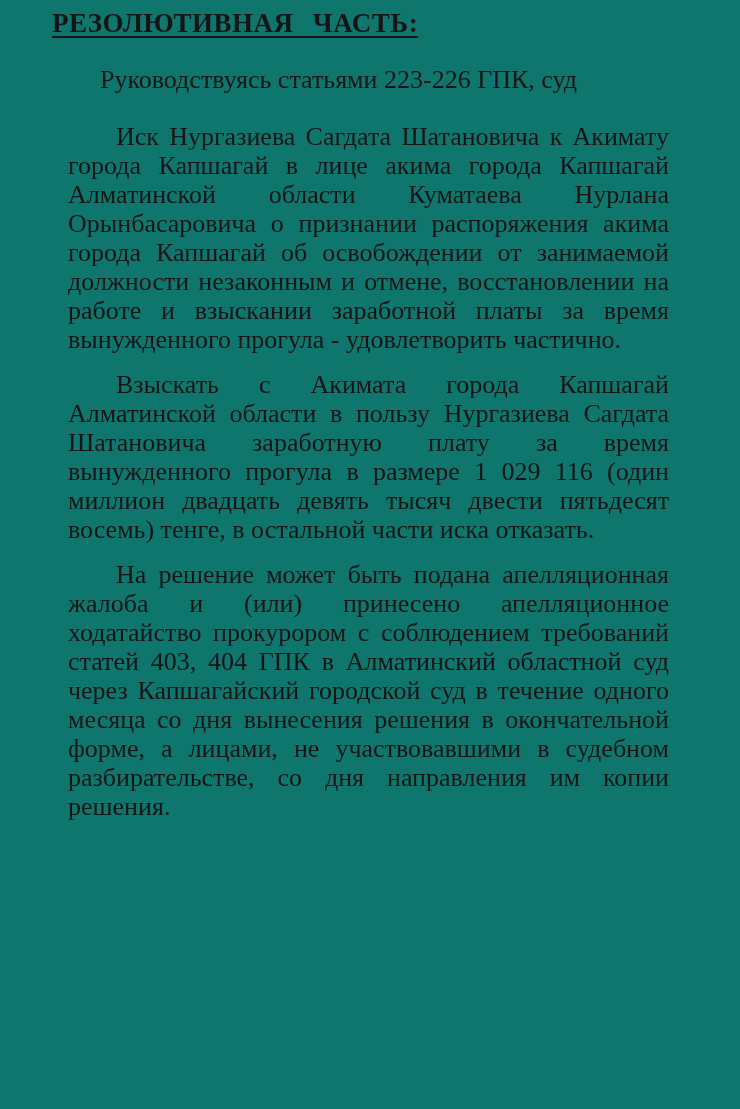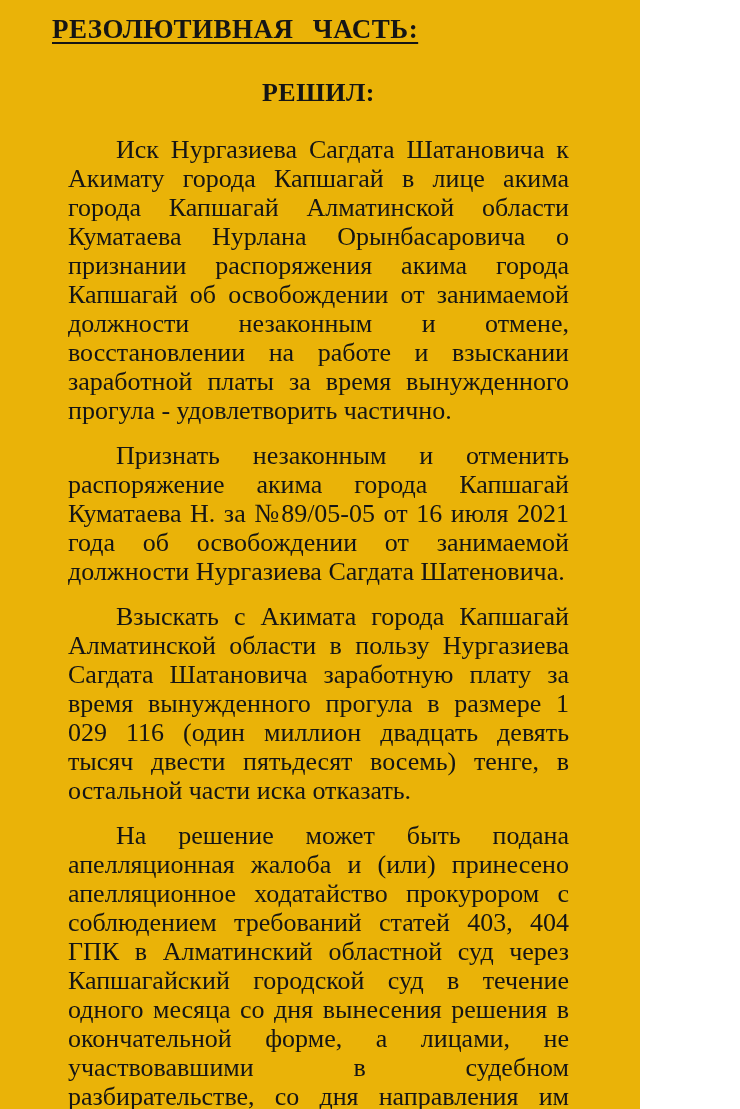--- a/index.html
+++ b/index.html
@@ -2,29 +2,29 @@
 <html lang="ru"><head>
 <meta charset="utf-8">
 <style>
   html, body {
     margin: 0;
     padding: 0;
     background: #ffffff;
   }
   .page {
     position: relative;
-    width: 640px;
+    width: 740px;
     height: 1109px;
     box-sizing: border-box;
-    background: #eab308;
+    background: #0f766e;
     color: #151515;
     font-family: "Liberation Serif", "DejaVu Serif", serif;
     font-size: 26px;
     line-height: 29px;
-    padding: 13px 55px 0 52px;
+    padding: 7px 55px 0 52px;
     overflow: hidden;
   }
   .doc-heading {
     margin: 0;
     font-size: 27px;
     line-height: 33px;
     font-weight: bold;
     word-spacing: 12px;
     letter-spacing: 0.5px;
   }
@@ -52,23 +52,22 @@
     text-align: justify;
   }
 </style>
 </head>
 <body>
 
 <div class="page">
 
   <h1 class="doc-heading"><span class="underline">РЕЗОЛЮТИВНАЯ ЧАСТЬ:</span></h1>
 
+  <p class="intro">Руководствуясь статьями 223-226 ГПК, суд</p>
 
-  <p class="resolved">РЕШИЛ:</p>
 
   <div class="body-paragraphs">
     <p>Иск Нургазиева Сагдата Шатановича к Акимату города Капшагай в лице акима города Капшагай Алматинской области Куматаева Нурлана Орынбасаровича о признании распоряжения акима города Капшагай об освобождении от занимаемой должности незаконным и отмене, восстановлении на работе и взыскании заработной платы за время вынужденного прогула - удовлетворить частично.</p>
-    <p>Признать незаконным и отменить распоряжение акима города Капшагай Куматаева Н. за №89/05-05 от 16 июля 2021 года об освобождении от занимаемой должности Нургазиева Сагдата Шатеновича.</p>
     <p>Взыскать с Акимата города Капшагай Алматинской области в пользу Нургазиева Сагдата Шатановича заработную плату за время вынужденного прогула в размере 1 029 116 (один миллион двадцать девять тысяч двести пятьдесят восемь) тенге, в остальной части иска отказать.</p>
     <p>На решение может быть подана апелляционная жалоба и (или) принесено апелляционное ходатайство прокурором с соблюдением требований статей 403, 404 ГПК в Алматинский областной суд через Капшагайский городской суд в течение одного месяца со дня вынесения решения в окончательной форме, а лицами, не участвовавшими в судебном разбирательстве, со дня направления им копии решения.</p>
   </div>
 
 </div>
 
 </body></html>

